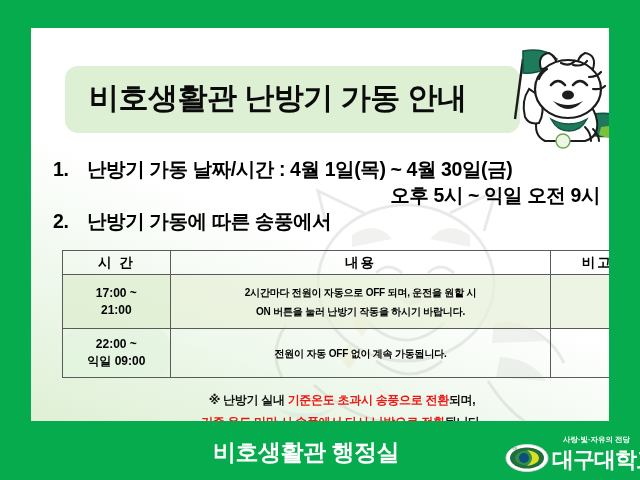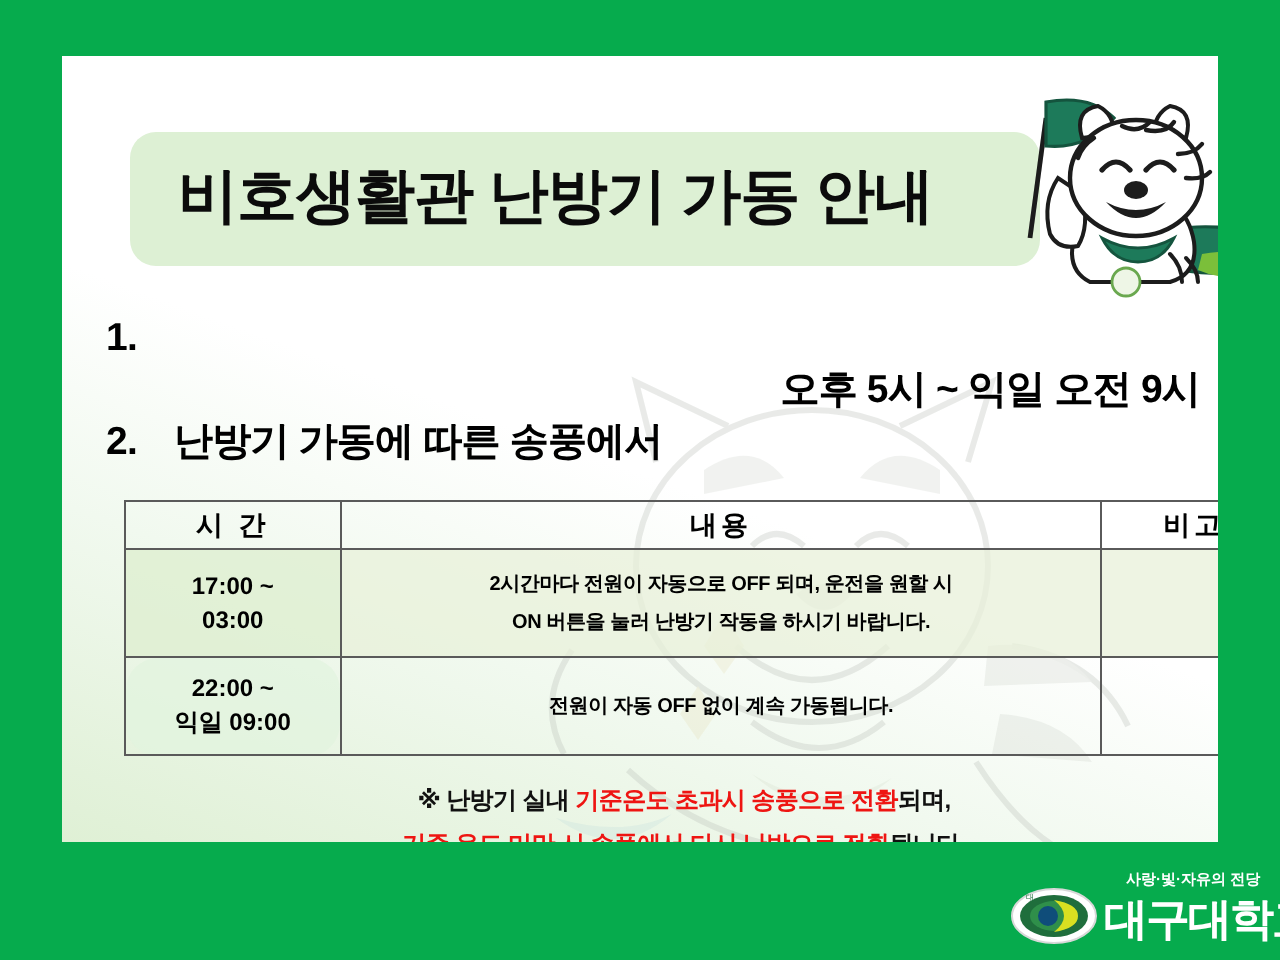--- a/index.html
+++ b/index.html
@@ -293,20 +293,21 @@
       </g>
 
       <circle cx="74" cy="96" r="7" fill="#eef6e6" stroke="#6aa84f" stroke-width="1.4"></circle>
     </svg>
 
     <div id="title-text">비호생활관 난방기 가동 안내</div>
 
     <div id="list">
       <div class="li-row">
         <span class="li-num">1.</span>
+        <span>난방기 가동 날짜/시간 : 4월 1일(목) ~ 4월 30일(금)</span>
       </div>
       <div class="li-cont">오후 5시 ~ 익일 오전 9시</div>
       <div class="li-row">
         <span class="li-num">2.</span>
         <span>난방기 가동에 따른 송풍에서</span>
       </div>
     </div>
 
     <table id="notice-table">
       <colgroup>
@@ -318,21 +319,21 @@
         <tr>
           <th>시 간</th>
           <th>내용</th>
           <th>비고</th>
         </tr>
       </thead>
       <tbody>
         <tr class="row-a">
           <td class="cell-time">
             <div>17:00 ~</div>
-            <div>03:00</div>
+            <div>21:00</div>
           </td>
           <td class="cell-desc">
             <div>2시간마다 전원이 자동으로 OFF 되며, 운전을 원할 시</div>
             <div>ON 버튼을 눌러 난방기 작동을 하시기 바랍니다.</div>
           </td>
           <td class="cell-note"></td>
         </tr>
         <tr class="row-b">
           <td class="cell-time">
             <div>22:00 ~</div>
@@ -347,20 +348,21 @@
     </table>
 
     <div id="footnote">
       <div><span>※ </span><span>난방기 실내 </span><span class="red">기준온도 초과시 송풍으로 전환</span><span>되며,</span></div>
       <div><span class="red">기준 온도 미만 시 송풍에서 다시 난방으로 전환</span><span>됩니다.</span></div>
     </div>
 
   </div>
 
   <div id="footer"></div>
+  <div id="footer-text">비호생활관 행정실</div>
 
   <svg id="univ-emblem" viewBox="0 0 44 28">
     <ellipse cx="22" cy="14" rx="21" ry="13.5" fill="#ffffff" stroke="#d8d8d8" stroke-width="1"></ellipse>
     <ellipse cx="22" cy="14" rx="17" ry="10.5" fill="#1f6e3c"></ellipse>
     <path d="M10 14 a12 7.5 0 0 1 24 0 a12 7.5 0 0 1 -24 0 z" fill="#2f8f4a"></path>
     <path d="M22 6 q12 2 12 8 q0 6 -12 8 q10 -8 0 -16 z" fill="#d9e021"></path>
     <circle cx="19" cy="14" r="5" fill="#0f4d7a"></circle>
     <g fill="#1f6e3c" font-size="4">
       <text x="8" y="6">대</text>
     </g>

